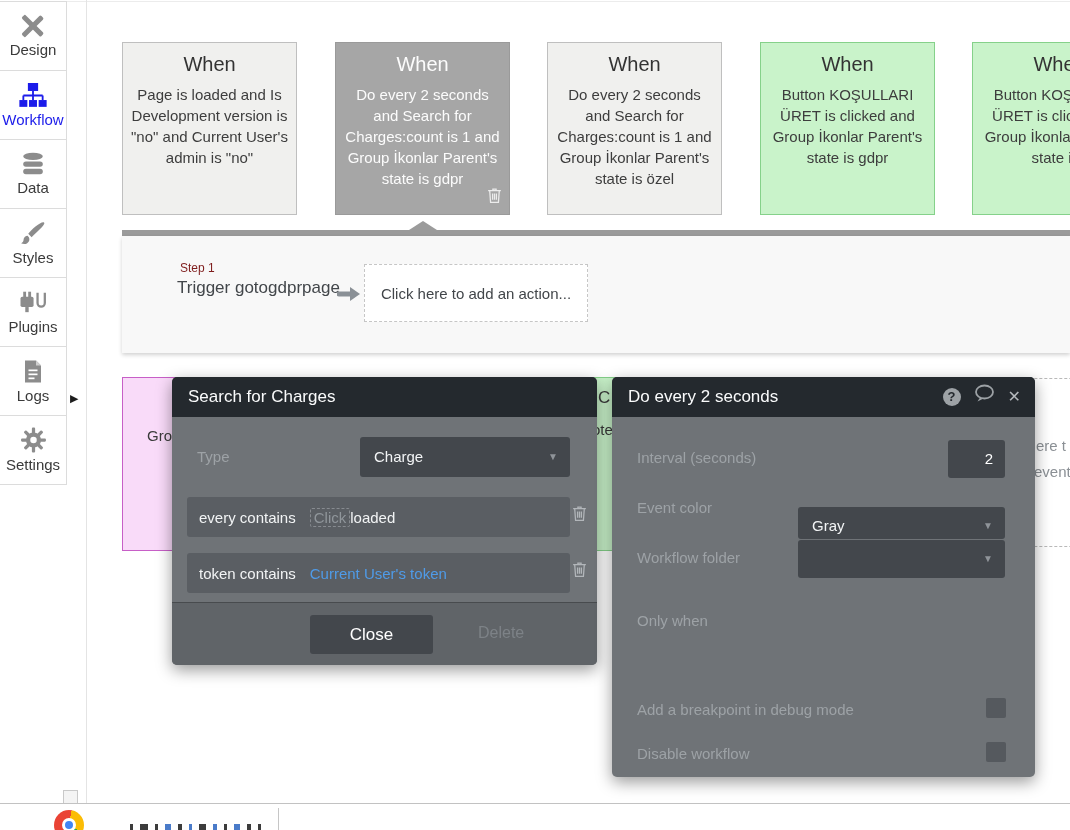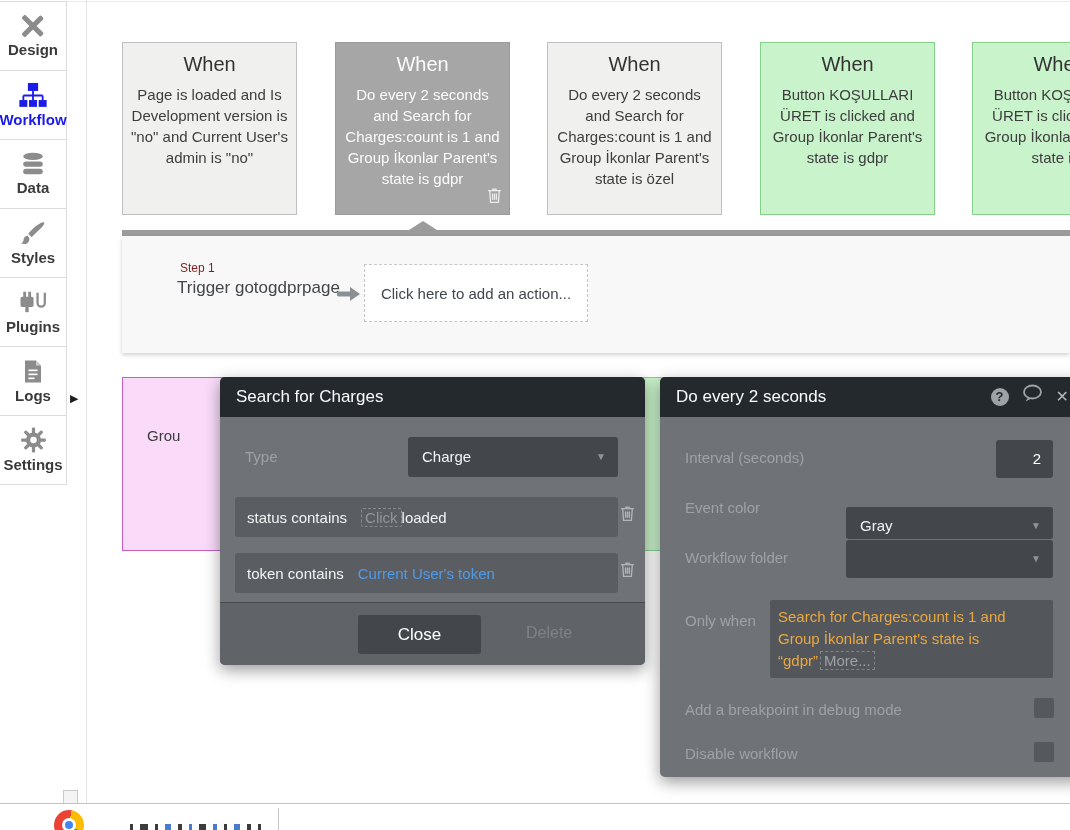--- a/index.html
+++ b/index.html
@@ -4,21 +4,21 @@
 <style>
   html,body{margin:0;padding:0;}
   body{width:1070px;height:830px;overflow:hidden;position:relative;background:#fff;
        font-family:"Liberation Sans","DejaVu Sans",sans-serif;}
   #app{position:absolute;inset:0;width:1070px;height:830px;overflow:hidden;}
 
   
   .sidebar{position:absolute;left:0;top:2px;width:67px;z-index:5;}
   .side-item{height:70px;box-sizing:border-box;border:1px solid #dcdcdc;border-left:none;margin-top:-1px;
              background:#fff;display:flex;flex-direction:column;align-items:center;justify-content:center;cursor:pointer;}
-  .side-item .lbl{font-size:15px;color:#3a3a3a;margin-top:3px;white-space:nowrap;font-weight:bold;}
+  .side-item .lbl{font-size:15px;color:#3a3a3a;margin-top:3px;white-space:nowrap;}
   .side-item.active .lbl{color:#1b1bea;}
   .side-item svg{display:block;}
   .canvas-vline{position:absolute;left:86px;top:0;width:1px;height:803px;background:#e4e4e4;}
   .canvas-topline{position:absolute;left:66px;top:1px;right:0;height:1px;background:#ececec;}
   .expander{position:absolute;left:70px;top:392px;font-size:11px;color:#1d1d1d;z-index:6;cursor:pointer;}
 
   
   .ecard{position:absolute;top:42px;width:175px;height:173px;box-sizing:border-box;
          border:1px solid #bfbfbf;background:#f0f0ee;text-align:center;padding:10px 7px 0 7px;cursor:pointer;}
   .ecard .t{font-size:20px;color:#333;margin-bottom:8px;}
@@ -46,21 +46,21 @@
               border:1px dashed #c6c6c6;background:#fff;color:#42464a;font-size:15px;
               display:flex;align-items:center;justify-content:center;cursor:pointer;}
 
   
   .add-event-ghost{position:absolute;left:760px;top:378px;width:420px;height:167px;
                    border:1px dashed #b9b9b9;z-index:1;}
   .add-event-ghost span{position:absolute;font-size:15px;color:#8b9095;}
 
   
   .dlg{position:absolute;z-index:10;background:#6f7377;border-radius:5px;
-       box-shadow:0 5px 16px rgba(0,0,0,.40);margin-left:48px;}
+       box-shadow:0 5px 16px rgba(0,0,0,.40);}
   .dlg .hd{height:40px;background:#24292e;border-radius:5px 5px 0 0;color:#fafbfc;
            font-size:17px;line-height:40px;padding:0 16px;position:relative;}
   .muted{color:#9da2a6;font-size:15px;}
   .drop{position:absolute;background:#43474c;border-radius:3px;color:#f2f4f5;font-size:15px;
         line-height:40px;padding:0 14px;box-sizing:border-box;cursor:pointer;}
   .drop .caret{position:absolute;right:12px;top:0;font-size:10px;color:#8f9499;}
   .cond-row{position:absolute;left:15px;width:383px;height:40px;background:#5a5e63;border-radius:3px;
             display:flex;align-items:center;padding:0 12px;box-sizing:border-box;font-size:15px;color:#f2f4f5;}
   .ghost{margin-left:14px;color:#90969b;border:1px dashed #878b90;padding:0 3px;border-radius:2px;}
   .cond-link{color:#4f9be8;margin-left:14px;}
@@ -253,21 +253,21 @@
     <div class="hd">
       <span>Search for Charges</span>
     </div>
     <span class="muted" style="position:absolute;left:25px;top:71px">Type</span>
     <div class="drop" style="left:188px;top:60px;width:210px;height:40px">
       <span>Charge</span>
       <span class="caret" style="line-height:40px">▼</span>
     </div>
 
     <div class="cond-row" style="top:120px">
-      <span>status contains</span>
+      <span>every contains</span>
       <span class="ghost">Click</span>
       <span>loaded</span>
     </div>
     <span class="trash-btn" style="top:128px">
       <svg width="15" height="17" viewBox="0 0 14 16" fill="none" stroke="#b2b6ba" stroke-width="1.2">
         <path d="M1 3.5h12M5.5 3.5V2h3v1.5M2.5 3.5l.8 11h7.4l.8-11z"></path>
         <path d="M5.2 6.2v5.8M7 6.2v5.8M8.8 6.2v5.8"></path>
       </svg>
     </span>
 
@@ -316,23 +316,20 @@
       <span class="caret" style="line-height:38px">▼</span>
     </div>
 
     <span class="muted" style="position:absolute;left:25px;top:172px">Workflow folder</span>
     <div class="drop" style="left:186px;top:163px;width:207px;height:38px;line-height:38px">
       <span></span>
       <span class="caret" style="line-height:38px">▼</span>
     </div>
 
     <span class="muted" style="position:absolute;left:25px;top:235px">Only when</span>
-    <div class="onlywhen-box">
-      <span class="ow-text">Search for Charges:count is 1 and Group İkonlar Parent's state is “gdpr”</span><span class="more">More...</span>
-    </div>
 
     <span class="muted" style="position:absolute;left:25px;top:324px">Add a breakpoint in debug mode</span>
     <div class="chk" style="left:374px;top:321px"></div>
 
     <span class="muted" style="position:absolute;left:25px;top:368px">Disable workflow</span>
     <div class="chk" style="left:374px;top:365px"></div>
   </div>
 
   <div class="mini-box"></div>
   <div class="bot-line"></div>

